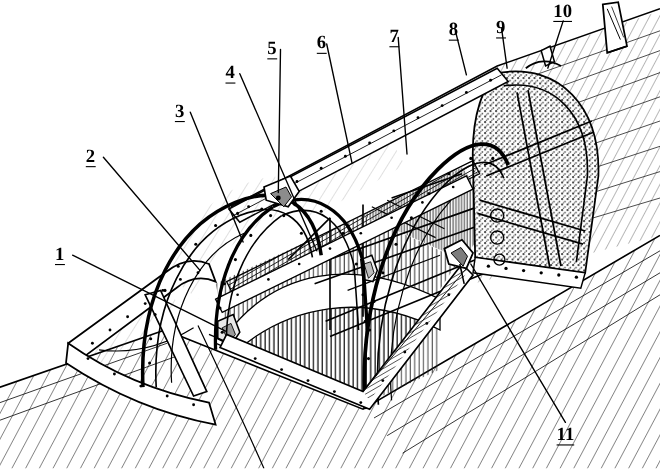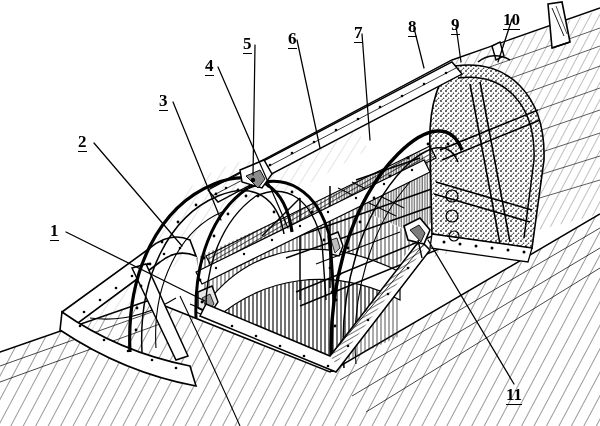--- a/index.html
+++ b/index.html
@@ -354,16 +354,16 @@
 
 <div class="callout" style="left:50px;  top:222px;">1</div>
 <div class="callout" style="left:78px;  top:133px;">2</div>
 <div class="callout" style="left:159px; top:92px;">3</div>
 <div class="callout" style="left:205px; top:57px;">4</div>
 <div class="callout" style="left:243px; top:35px;">5</div>
 <div class="callout" style="left:288px; top:30px;">6</div>
 <div class="callout" style="left:354px; top:24px;">7</div>
 <div class="callout" style="left:408px; top:18px;">8</div>
 <div class="callout" style="left:451px; top:16px;">9</div>
-<div class="callout" style="left:503px; top:11px;">10</div>
+<div class="callout" style="left:503px; top:1px;">10</div>
 <div class="callout" style="left:506px; top:386px;text-align:right;">11</div>
 
 </div>
 
 </body></html>

